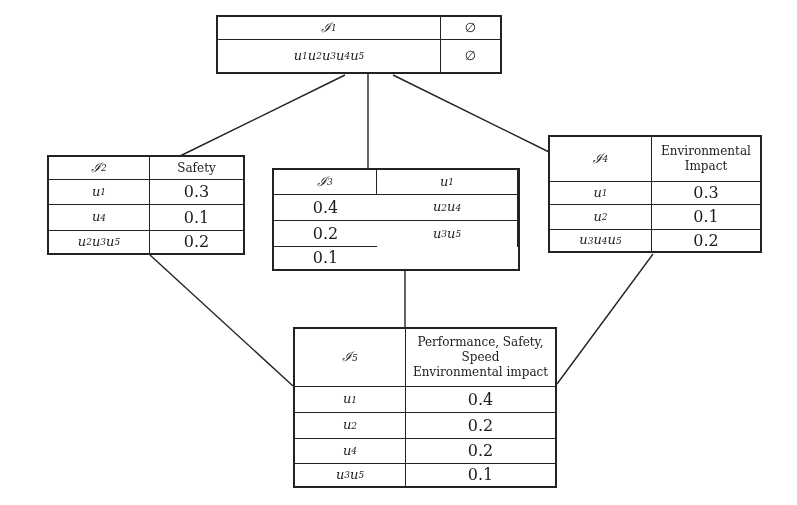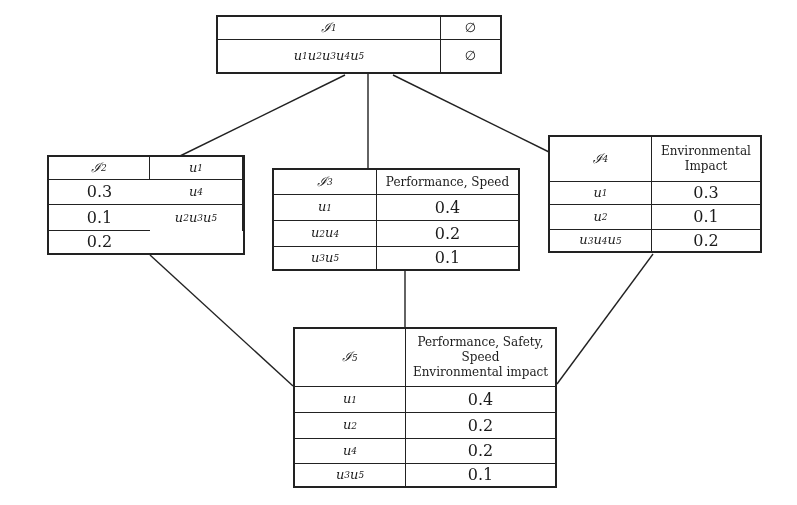--- a/index.html
+++ b/index.html
@@ -69,31 +69,31 @@
 
   <div class="node" style="left:216px; top:15px; width:286px; height:59px; grid-template-columns:223px 1fr; grid-template-rows:23px 1fr;">
     <div class="cell math br bb">ℐ<sub>1</sub></div>
     <div class="cell empty-set bb">∅</div>
     <div class="cell math br">u<sub>1</sub>u<sub>2</sub>u<sub>3</sub>u<sub>4</sub>u<sub>5</sub></div>
     <div class="cell empty-set">∅</div>
   </div>
 
   <div class="node" style="left:47px; top:155px; width:198px; height:100px; grid-template-columns:101px 1fr; grid-template-rows:23px 25px 26px 1fr;">
     <div class="cell math br bb">ℐ<sub>2</sub></div>
+    <div class="cell bb">Safety</div>
     <div class="cell math br bb">u<sub>1</sub></div>
     <div class="cell num bb">0.3</div>
     <div class="cell math br bb">u<sub>4</sub></div>
     <div class="cell num bb">0.1</div>
     <div class="cell math br">u<sub>2</sub>u<sub>3</sub>u<sub>5</sub></div>
     <div class="cell num">0.2</div>
   </div>
 
   <div class="node" style="left:272px; top:168px; width:248px; height:103px; grid-template-columns:103px 1fr; grid-template-rows:25px 26px 26px 1fr;">
     <div class="cell math br bb">ℐ<sub>3</sub></div>
-    <div class="cell bb">Performance, Speed</div>
     <div class="cell math br bb">u<sub>1</sub></div>
     <div class="cell num bb">0.4</div>
     <div class="cell math br bb">u<sub>2</sub>u<sub>4</sub></div>
     <div class="cell num bb">0.2</div>
     <div class="cell math br">u<sub>3</sub>u<sub>5</sub></div>
     <div class="cell num">0.1</div>
   </div>
 
   <div class="node" style="left:548px; top:135px; width:214px; height:118px; grid-template-columns:102px 1fr; grid-template-rows:45px 23px 25px 1fr;">
     <div class="cell math br bb">ℐ<sub>4</sub></div>

